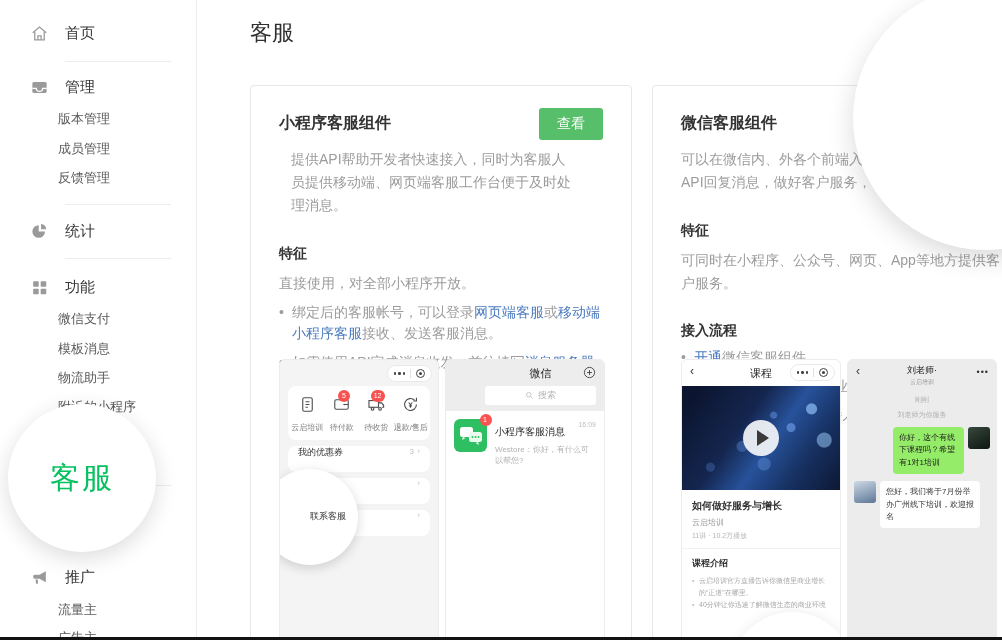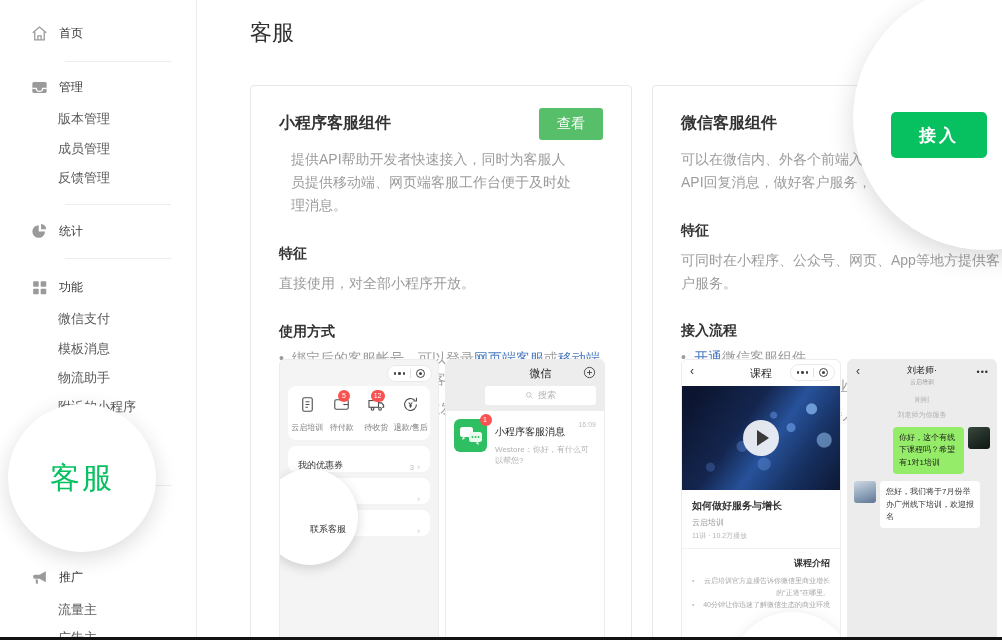--- a/index.html
+++ b/index.html
@@ -2,21 +2,21 @@
 <html><head>
 <meta charset="utf-8">
 <style>
   * { margin:0; padding:0; box-sizing:border-box; }
   html,body { background:#dcdcdc; }
   body { font-family:"Liberation Sans","DejaVu Sans",sans-serif; }
   #app { position:relative; width:1002px; height:640px; background:#fff; overflow:hidden; }
 
   
   .sidebar { position:absolute; left:0; top:0; width:197px; height:640px; background:#fff; border-right:1px solid #ececec; }
-  .s-item { position:absolute; left:30px; display:flex; align-items:center; gap:10px; font-size:12px; color:#383838; cursor:pointer;justify-content:flex-end; }
+  .s-item { position:absolute; left:30px; display:flex; align-items:center; gap:16px; font-size:15px; color:#383838; cursor:pointer;justify-content:flex-end; }
   .s-ico { width:19px; height:19px; display:inline-flex; }
   .s-ico svg { width:19px; height:19px; }
   .s-sub { position:absolute; left:58px; font-size:13px; color:#5a5a5a; cursor:pointer; display:block; text-decoration:none; }
   .s-div { position:absolute; left:65px; width:106px; height:1px; background:#ededed; }
 
   
   .spot-side { position:absolute; left:8px; top:404px; width:148px; height:148px; border-radius:50%; background:#fff;
                box-shadow:0 6px 22px rgba(0,0,0,.14); z-index:6; display:flex; align-items:center; justify-content:center; }
   .spot-side span { font-size:30px; color:#07c160; letter-spacing:2px; }
   .spot-big { position:absolute; left:853px; top:-14px; width:264px; height:264px; border-radius:50%; background:#fff;
@@ -62,21 +62,21 @@
   .p-order { background:#f4f4f5; }
   .p1-top { height:24px; position:relative; }
   .p1-top .capsule { position:absolute; right:6px; top:5px; }
   .p1-grid { background:#fff; margin:2px 8px 0; border-radius:8px; display:flex; padding:9px 2px 7px; }
   .p1-col { flex:1; text-align:center; position:relative; }
   .p1-col svg { width:19px; height:19px; }
   .p1-label { display:block; font-size:8px; color:#7f7f7f; margin-top:4px; }
   .badge { position:absolute; top:-5px; right:9px; min-width:12px; height:12px; border-radius:7px; background:#fa5151;
            color:#fff; font-size:7px; line-height:12px; padding:0 3px; }
   .p1-row { position:relative; background:#fff; margin:6px 8px 0; border-radius:8px; height:26px; display:flex;
-            align-items:flex-end; justify-content:space-between; padding:0 10px; font-size:9px; color:#333; }
+            align-items:flex-start; justify-content:space-between; padding:0 10px; font-size:9px; color:#333; }
   .row-right { color:#bcbcbc; display:flex; align-items:center; gap:3px; font-size:8px; }
   .chev { color:#c6c6c6; font-size:9px; }
   .z-top { position:relative; z-index:3;padding-left:12px; }
   .spot-row { position:absolute; left:-18px; top:109px; width:96px; height:96px; border-radius:50%; background:#fff;
               box-shadow:0 3px 12px rgba(0,0,0,.16); z-index:2; }
 
   
   .p2-head-zone { background:#ededed; padding-bottom:6px;padding-left:31px; }
   .p2-head { height:26px; display:flex; align-items:center; justify-content:center; position:relative; font-size:11px; color:#1f1f1f; }
   .p2-plus { position:absolute; right:8px; top:6px; width:13px; height:13px; }
@@ -108,21 +108,21 @@
        radial-gradient(circle at 52% 75%, rgba(120,170,245,.3) 0 6px, transparent 7px),
        linear-gradient(125deg,#0c1530 8%,#14264f 38%,#27529b 56%,#173162 76%,#0d1834 100%); }
   .play { position:absolute; left:50%; top:50%; transform:translate(-50%,-50%); width:36px; height:36px;
           background:rgba(255,255,255,.88); border-radius:50%; }
   .play::after { content:""; position:absolute; left:14px; top:10px; border-left:12px solid #3a3a3a;
                  border-top:8px solid transparent; border-bottom:8px solid transparent; }
   .p3-info { padding:9px 10px 7px; border-bottom:1px solid #f0f0f0; }
   .p3-title { font-size:10px; font-weight:600; color:#333; }
   .p3-provider { font-size:8px; color:#9a9a9a; margin-top:4px; }
   .p3-meta { font-size:7px; color:#b5b5b5; margin-top:3px; }
-  .p3-intro { padding:8px 10px;text-align:right; }
+  .p3-intro { padding:8px 10px; }
   .p3-intro-title { font-size:9px; font-weight:600; color:#333; }
   .p3-bullets { list-style:none; margin-top:5px; }
   .p3-bullets li { position:relative; padding-left:7px; font-size:7px; color:#a8a8a8; line-height:1.7; }
   .p3-bullets li::before { content:"•"; position:absolute; left:0; color:#c0c0c0; }
   .spot-course { position:absolute; left:48px; bottom:-68px; width:124px; height:124px; border-radius:50%;
                  background:#fff; box-shadow:0 2px 14px rgba(0,0,0,.10); }
 
   
   .p-chat { background:#ececec; width:150px; }
   .p4-head { height:30px; position:relative; text-align:center; padding-top:4px; }
@@ -221,21 +221,20 @@
   <h1 class="page-title">客服</h1>
 
   <section class="card" style="left:250px">
     <div class="card-head">
       <h2 class="card-title">小程序客服组件</h2>
       <button class="btn-view">查看</button>
     </div>
     <p class="card-desc w278">提供API帮助开发者快速接入，同时为客服人员提供移动端、网页端客服工作台便于及时处理消息。</p>
     <h3 class="sec-title">特征</h3>
     <p class="sec-text">直接使用，对全部小程序开放。</p>
-    <h3 class="sec-title">使用方式</h3>
     <ul class="bullets">
       <li>
         <span>绑定后的客服帐号，可以登录</span><a class="link">网页端客服</a><span>或</span><a class="link">移动端小程序客服</a><span>接收、发送客服消息。</span>
       </li>
       <li>
         <span>如需使用API完成消息收发，前往填写</span><a class="link">消息服务器配置</a><span>。</span>
       </li>
     </ul>
 
     <div class="phones">
@@ -428,16 +427,15 @@
         </div>
         <div class="msg">
           <span class="avatar teacher"></span>
           <span class="bubble white">您好，我们将于7月份举办广州线下培训，欢迎报名</span>
         </div>
       </div>
     </div>
   </section>
 
   <div class="spot-big"></div>
-  <button class="btn-join">接入</button>
 
   <div class="bottom-bar"></div>
 </div>
 
 </body></html>

